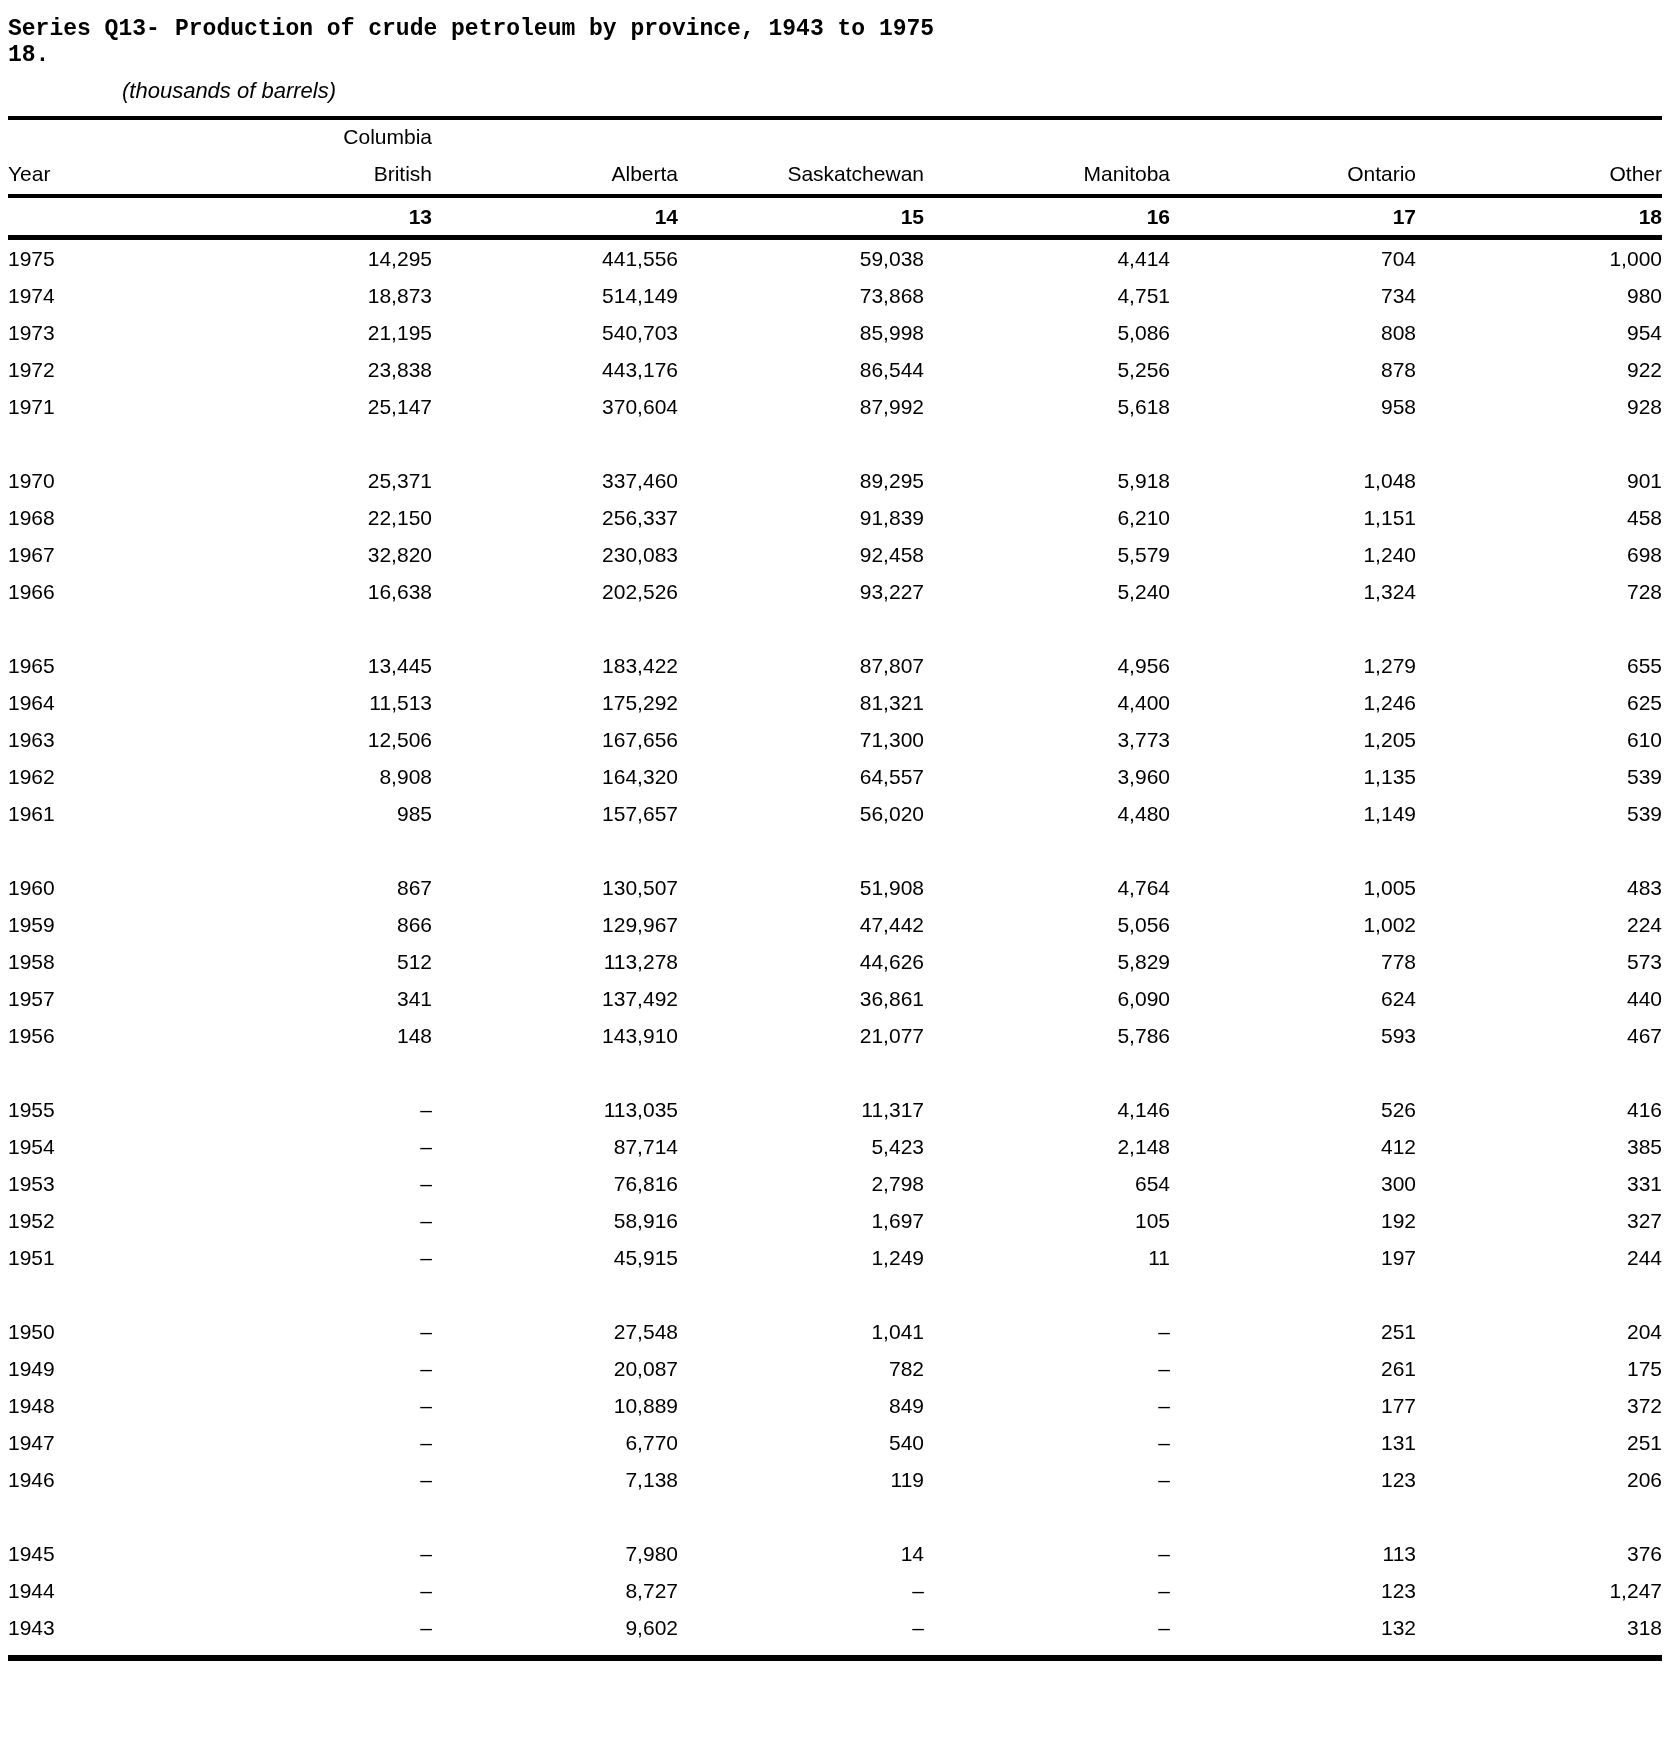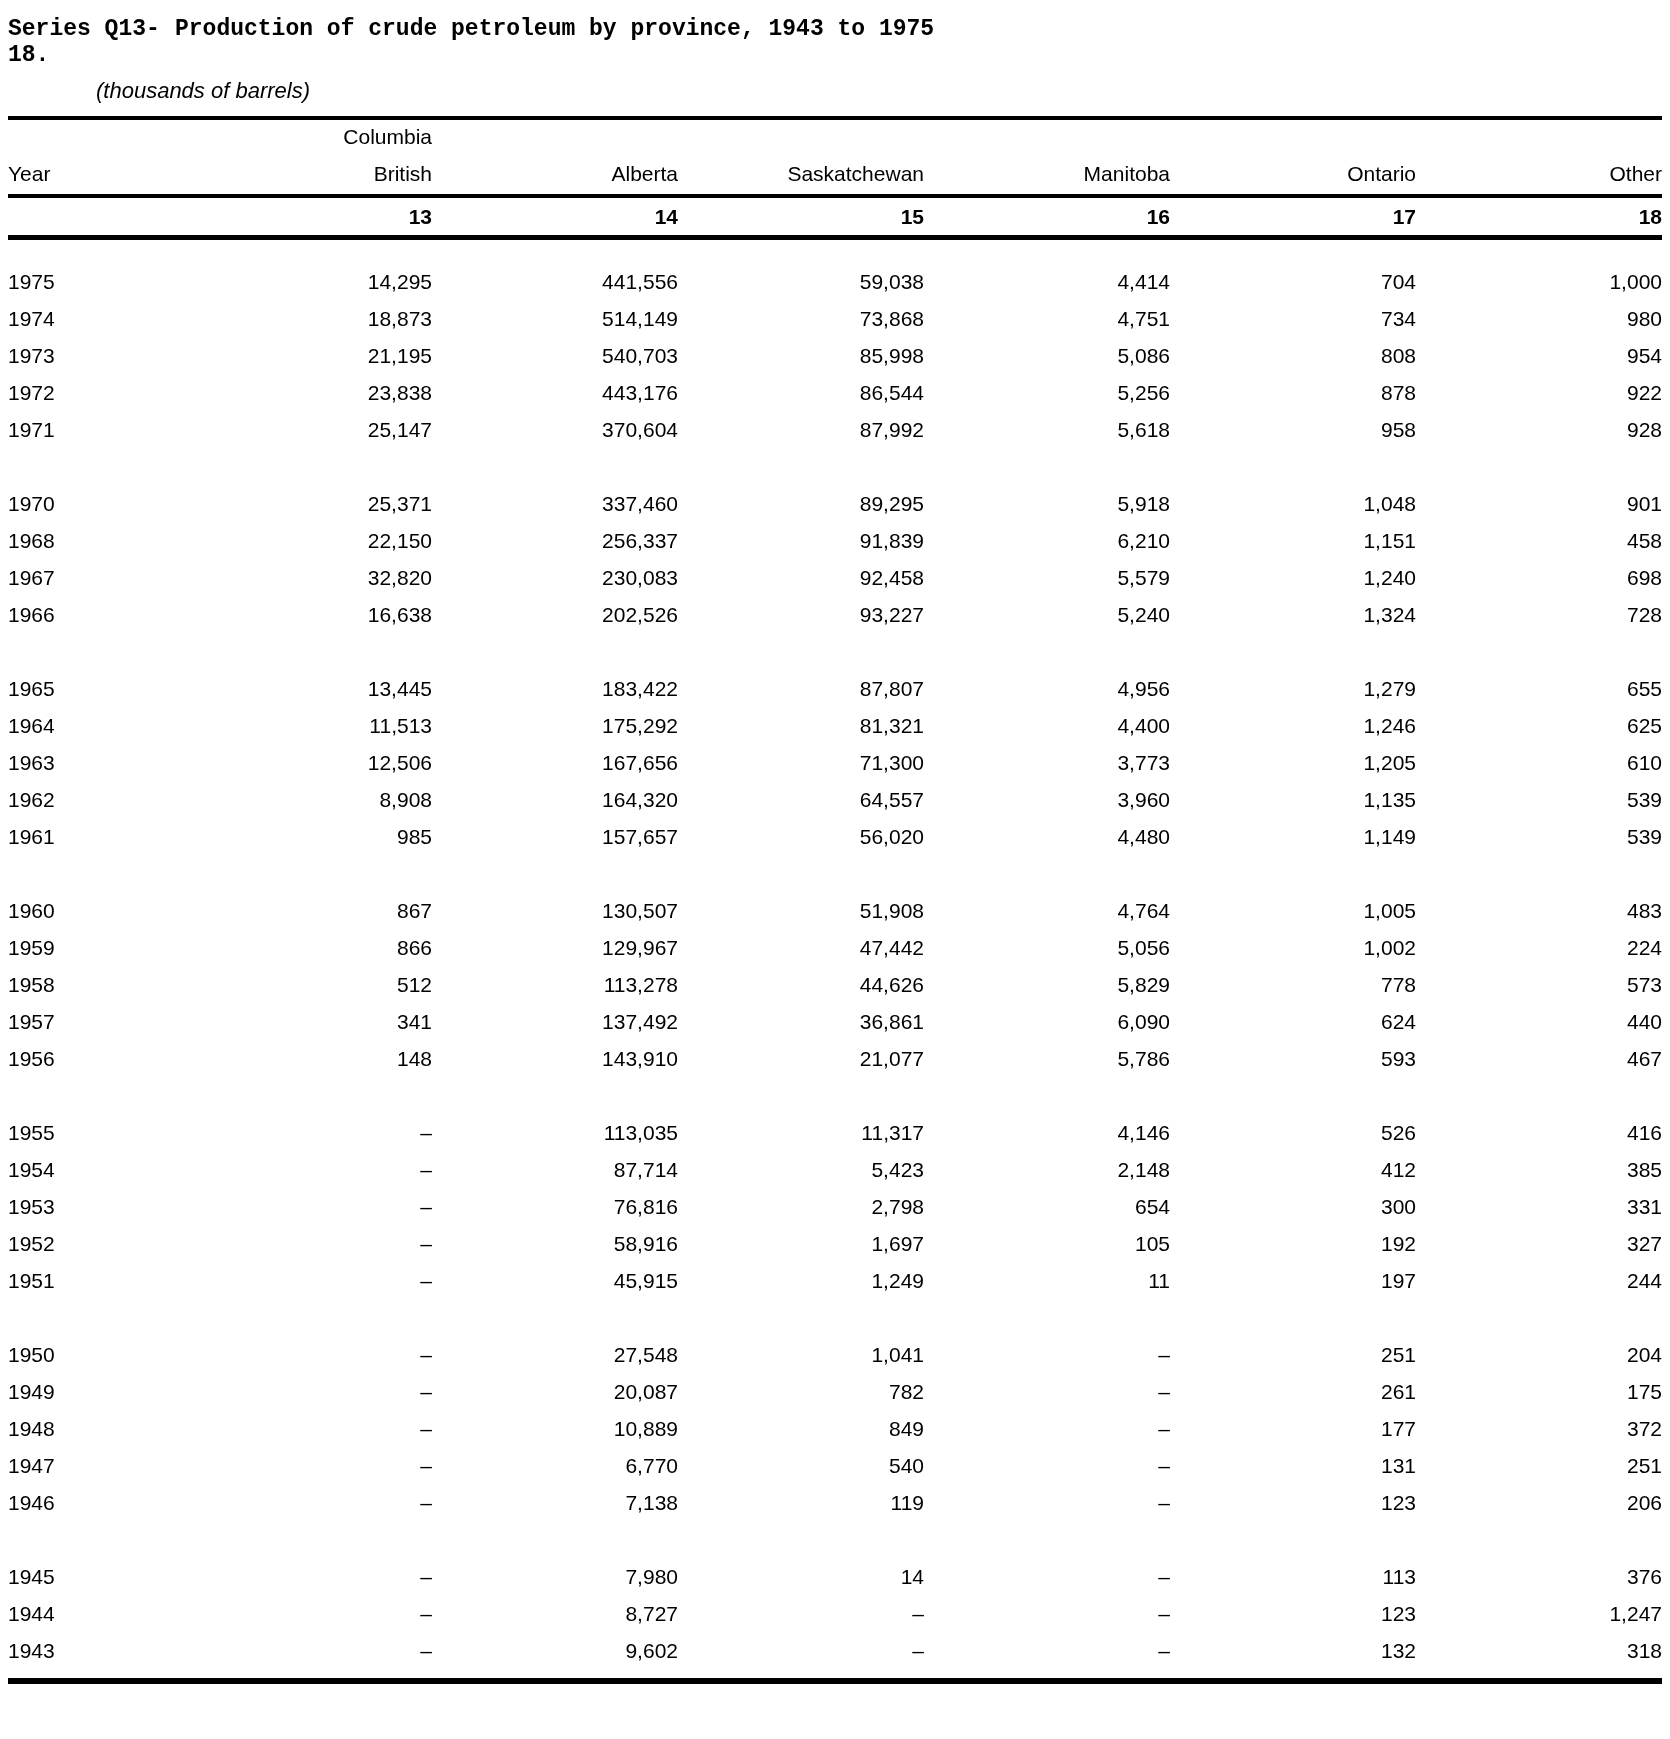--- a/index.html
+++ b/index.html
@@ -34,21 +34,21 @@
     font-size: 23px;
     font-weight: bold;
     width: 167px;
     flex: 0 0 167px;
   }
   .heading {
     font-size: 23px;
     font-weight: bold;
   }
   .unit-note {
-    margin-left: 88px;
+    margin-left: 114px;
     margin-top: 10px;
     font-size: 22px;
     font-style: italic;
   }
   
   .rule {
     background: #000000;
     height: 4px;
   }
   .rule-3 { height: 5px; }
@@ -69,21 +69,20 @@
   .year-col  { text-align: left; }
   .num-col   { text-align: right; }
   .hrow1 .cell { line-height: 40px; }
   .hrow2 .cell { line-height: 34px; }
   .colnum-row .cell {
     font-weight: bold;
     line-height: 37px;
     text-align: right;
   }
   .tbody {
-    margin-top: 23px;
   }
   .spacer-row {
     height: 37px;
   }
 </style>
 </head>
 <body>
 
 <div class="page">
   <div class="sheet">

